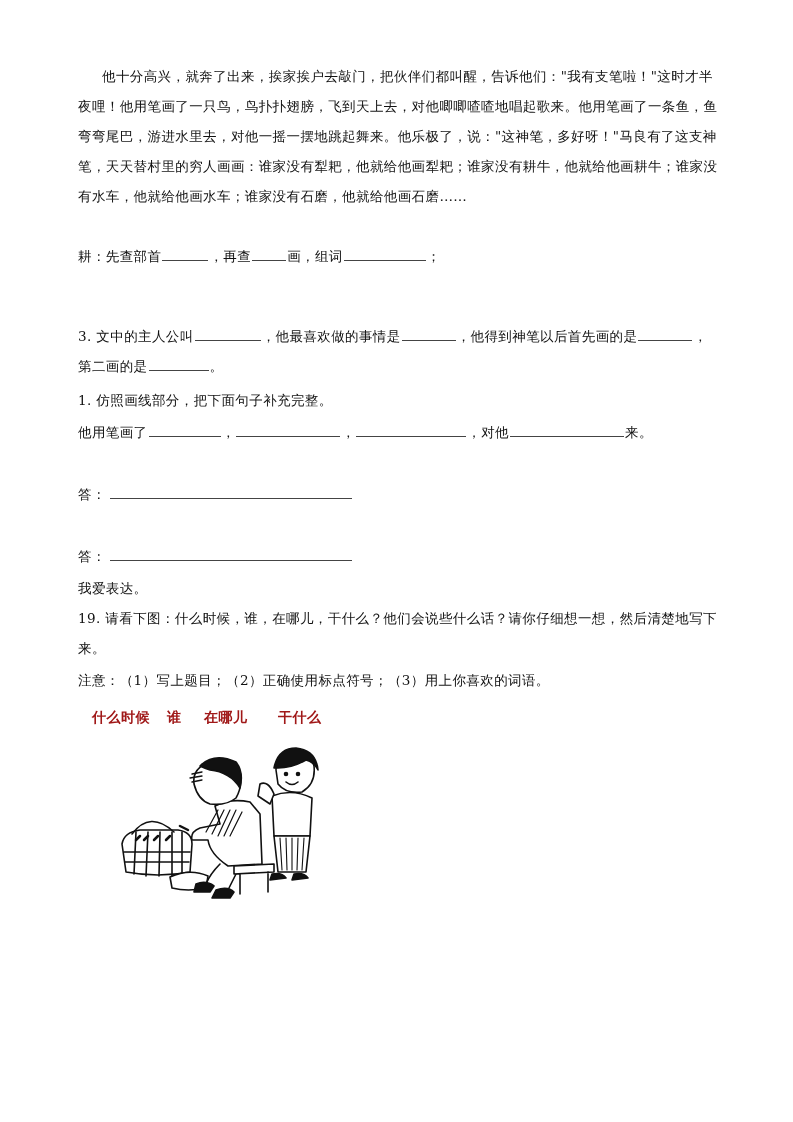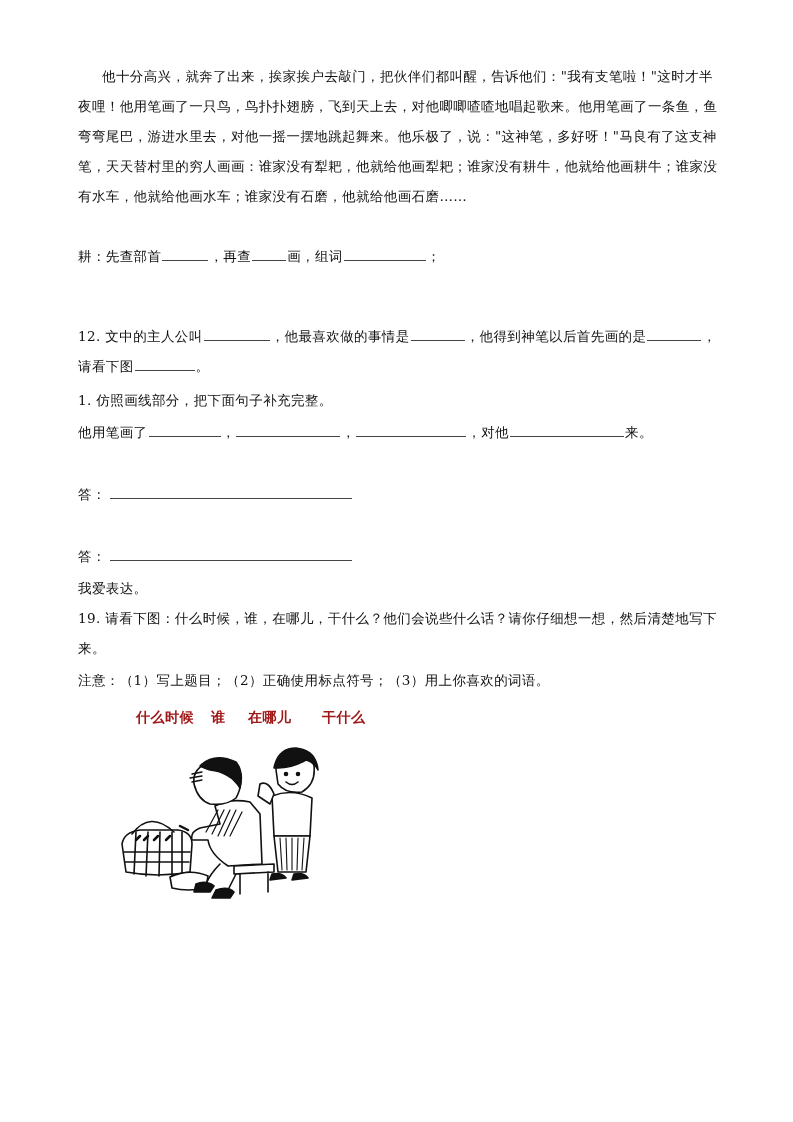--- a/index.html
+++ b/index.html
@@ -14,21 +14,21 @@
       white-space: nowrap; letter-spacing: 0.4px;
     }
     .indent { left: 102px; }
     .ul { text-underline-offset: 4px; text-decoration-thickness: 1px; }
     .blank {
       display: inline-block; border-bottom: 1px solid #444; height: 14px;
       vertical-align: baseline; margin: 0 1px;
     }
     .sub-label {
       position: absolute; top: 709px; font-family: Liberation Sans, sans-serif;
-      font-size: 14px; font-weight: bold; color: #a01818; letter-spacing: 0.5px; margin-left: 44px;
+      font-size: 14px; font-weight: bold; color: #a01818; letter-spacing: 0.5px;
     }
     .illus { position: absolute; left: 110px; top: 744px; width: 230px; height: 156px; }
   </style>
 </head>
 <body>
 
 <div class="page">
 
   <div class="line indent" style="top:66px">他十分高兴，就奔了出来，挨家挨户去敲门，把伙伴们都叫醒，告诉他们："我有支笔啦！"这时才半</div>
   <div class="line" style="top:96px">
@@ -38,24 +38,24 @@
     <span class="ul">弯弯尾巴，游进水里去，对他一摇一摆地跳起舞来。</span><span>他乐极了，说："这神笔，多好呀！"马良有了这支神</span>
   </div>
   <div class="line" style="top:156px">笔，天天替村里的穷人画画：谁家没有犁耙，他就给他画犁耙；谁家没有耕牛，他就给他画耕牛；谁家没</div>
   <div class="line" style="top:186px">有水车，他就给他画水车；谁家没有石磨，他就给他画石磨……</div>
 
   <div class="line" style="top:246px">
     <span>耕：</span><span>先查部首</span><span class="blank" style="width:46px"></span><span>，再查</span><span class="blank" style="width:34px"></span><span>画，组词</span><span class="blank" style="width:82px"></span><span>；</span>
   </div>
 
   <div class="line" style="top:326px">
-    <span>12.  文中的主人公叫</span><span class="blank" style="width:66px"></span><span>，他最喜欢做的事情是</span><span class="blank" style="width:54px"></span><span>，他得到神笔以后首先画的是</span><span class="blank" style="width:54px"></span><span>，</span>
+    <span>3.  文中的主人公叫</span><span class="blank" style="width:66px"></span><span>，他最喜欢做的事情是</span><span class="blank" style="width:54px"></span><span>，他得到神笔以后首先画的是</span><span class="blank" style="width:54px"></span><span>，</span>
   </div>
   <div class="line" style="top:356px">
-    <span>请看下图</span><span class="blank" style="width:60px"></span><span>。</span>
+    <span>第二画的是</span><span class="blank" style="width:60px"></span><span>。</span>
   </div>
 
   <div class="line" style="top:390px">1.  仿照画线部分，把下面句子补充完整。</div>
   <div class="line" style="top:422px">
     <span>他用笔画了</span><span class="blank" style="width:72px"></span><span>，</span><span class="blank" style="width:104px"></span><span>，</span><span class="blank" style="width:110px"></span><span>，对他</span><span class="blank" style="width:114px"></span><span>来。</span>
   </div>
 
   <div class="line" style="top:484px">
     <span>答：</span><span class="blank" style="width:242px;margin-left:4px"></span>
   </div>

